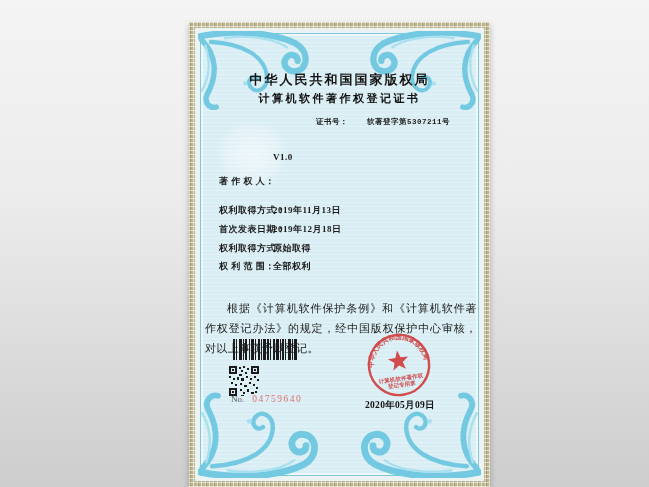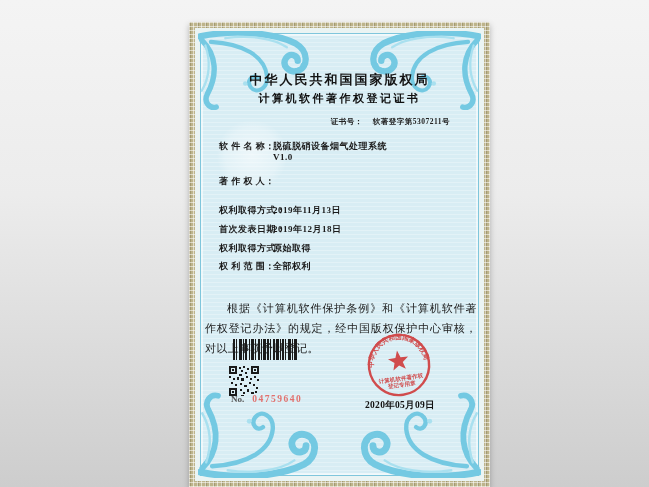--- a/index.html
+++ b/index.html
@@ -44,34 +44,34 @@
     font-size:13px;font-weight:700;letter-spacing:2px;color:#141414;
   }
   .title2{
     position:absolute;left:0;top:69px;width:100%;text-align:center;
     font-size:11px;font-weight:700;letter-spacing:2.5px;color:#0f0f0f;
   }
   .certno{
     position:absolute;top:95px;right:40px;font-size:7.5px;font-weight:700;
     color:#222;letter-spacing:.5px;
   }
-  .certno .val{margin-left:10px;}
+  .certno .val{margin-left:19px;font-family:Liberation Mono, monospace;}
   .frow{
     position:absolute;left:30px;width:250px;font-size:9px;font-weight:700;
     color:#1b1b1b;letter-spacing:.5px;white-space:nowrap;
   }
   .frow .fvalue{position:absolute;left:54px;top:0;white-space:nowrap;}
   .statement{
     position:absolute;left:16px;top:276px;width:272px;
     font-size:11px;font-weight:400;color:#1b1b1b;line-height:20px;
     text-align:justify;text-indent:2em;letter-spacing:.4px;
   }
   .barcode{position:absolute;left:44px;top:317px;width:64px;height:21px;}
   .qrcode{position:absolute;left:40px;top:344px;width:30px;height:30px;}
-  .serial{position:absolute;left:42px;top:372px;font-size:9px;color:#555;font-weight:700;}
+  .serial{position:absolute;left:42px;top:372px;font-size:9px;color:#555;font-weight:400;}
   .serial .num{color:#e2716e;font-size:9.5px;letter-spacing:1.5px;margin-left:8px;}
   .seal{position:absolute;left:176px;top:309px;width:68px;height:68px;opacity:.88;}
   .issue-date{
     position:absolute;left:176px;top:377px;width:68px;text-align:right;
     font-size:9.5px;font-weight:700;color:#111;letter-spacing:.3px;white-space:nowrap;
   }
 </style>
 </head>
 <body>
 
@@ -109,24 +109,20 @@
     <svg class="corner br" width="128" height="93" viewBox="0 0 130 95">
         <use href="#flourish"></use>
       </svg>
 
     <div class="title1">中华人民共和国国家版权局</div>
     <div class="title2">计算机软件著作权登记证书</div>
     <div class="certno">
       <span>证书号：</span><span class="val">软著登字第5307211号</span>
     </div>
 
-    <div class="frow" style="top:118px">
-      <span class="flabel">软 件 名 称：</span>
-      <span class="fvalue">脱硫脱硝设备烟气处理系统</span>
-    </div>
     <div class="frow" style="top:130px">
       <span class="fvalue">V1.0</span>
     </div>
     <div class="frow" style="top:153px">
       <span class="flabel">著 作 权 人：</span>
     </div>
     <div class="frow" style="top:182px">
       <span class="flabel">权利取得方式：</span>
       <span class="fvalue">2019年11月13日</span>
     </div>

